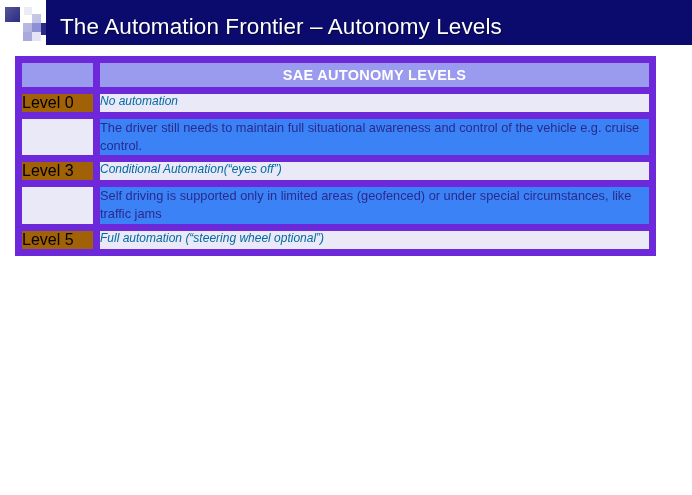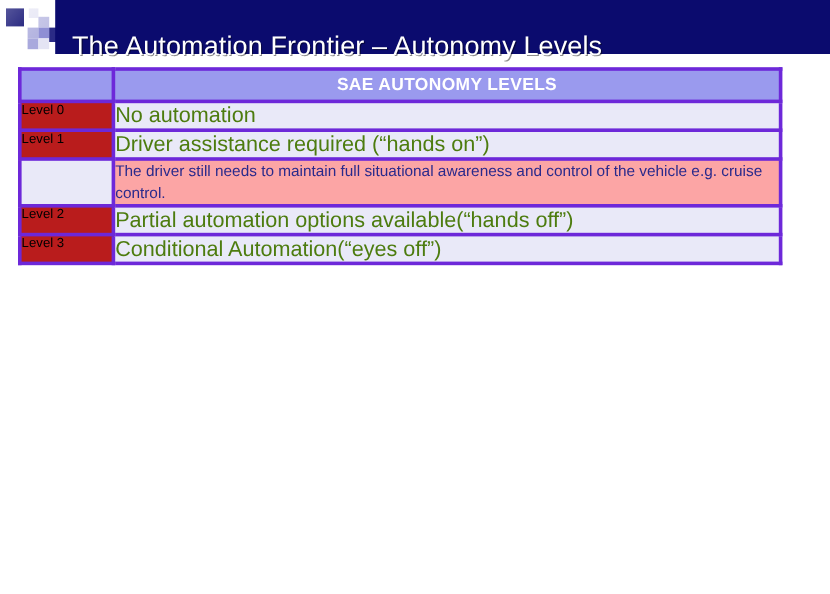--- a/index.html
+++ b/index.html
@@ -20,21 +20,21 @@
     position: absolute;
     left: 46px;
     top: 0px;
     width: 646px;
     height: 45px;
     background: #0b0b6e;
   }
   .title-text {
     position: absolute;
     left: 60px;
-    top: 16px;
+    top: 4px;
     height: 45px;
     line-height: 45px;
     font-size: 22.5px;
     color: #ffffff;
     white-space: nowrap;
     text-shadow: 1px 1px 0 rgba(0,0,0,0.45);
     letter-spacing: 0.1px;
   }
 
   
@@ -65,58 +65,59 @@
     position: absolute;
     left: 15px;
     top: 56px;
     width: 636px;
     border-collapse: collapse;
     table-layout: fixed;
   }
   .levels-table td {
     padding: 0;
     vertical-align: top;
-    border: 3px solid #6d28d9;
+    border: 7px solid #6d28d9;
   }
   .col-level { width: 78px; }
   .col-desc  { width: 556px; }
 
   .hdr-blank {
     background: #9a9aee;
     height: 24px;
   }
   .hdr-main {
     background: #9a9aee;
     color: #ffffff;
     font-size: 14.5px;
     font-weight: bold;
     text-align: center;
     height: 24px;
     line-height: 24px;
     letter-spacing: 0.3px;
   }
 
   .cell-level {
-    background: #b91c1c;
+    background: #a16207;
     color: #000000;
-    font-size: 11px;
+    font-size: 16px;
     padding: 5px 0 5px 9px;
     white-space: nowrap;
   }
   .cell-level-empty {
     background: #e9e9f8;
   }
   .cell-title {
     background: #e9e9f8;
-    color: #4d7c0f;
-    font-size: 18px;
+    color: #0369a1;
+    font-size: 12px;
     padding: 5px 6px 5px 10px;
+    font-style: italic;
   }
   .cell-note {
-    background: #fca5a5;
+    background: #3b82f6;
     color: #2a2a8c;
     font-size: 12.8px;
     line-height: 1.42;
     padding: 7px 12px 8px 10px;
     margin-left: 48px;
   }
 </style>
 </head>
 <body>
 
@@ -145,33 +146,33 @@
       <td class="hdr-blank"></td>
       <td class="hdr-main">SAE AUTONOMY LEVELS</td>
     </tr>
 
     <tr>
       <td class="cell-level">Level 0</td>
       <td class="cell-title">No automation</td>
     </tr>
 
     <tr>
-      <td class="cell-level">Level 1</td>
-      <td class="cell-title">Driver assistance required (“hands on”)</td>
-    </tr>
-    <tr>
       <td class="cell-level-empty"></td>
       <td class="cell-note">The driver still needs to maintain full situational awareness and control of the vehicle e.g. cruise control.</td>
     </tr>
 
-    <tr>
-      <td class="cell-level">Level 2</td>
-      <td class="cell-title">Partial automation options available(“hands off”)</td>
-    </tr>
 
     <tr>
       <td class="cell-level">Level 3</td>
       <td class="cell-title">Conditional Automation(“eyes off”)</td>
     </tr>
 
+    <tr>
+      <td class="cell-level-empty"></td>
+      <td class="cell-note">Self driving is supported only in limited areas (geofenced) or under special circumstances, like traffic jams</td>
+    </tr>
 
+    <tr>
+      <td class="cell-level">Level 5</td>
+      <td class="cell-title">Full automation (“steering wheel optional”)</td>
+    </tr>
   </tbody>
 </table>
 
 </body></html>

